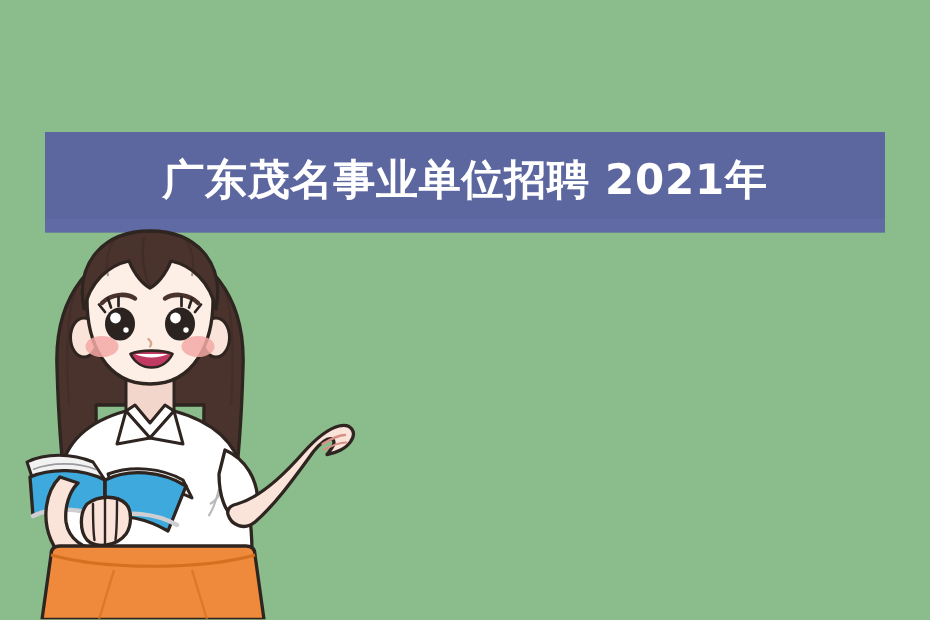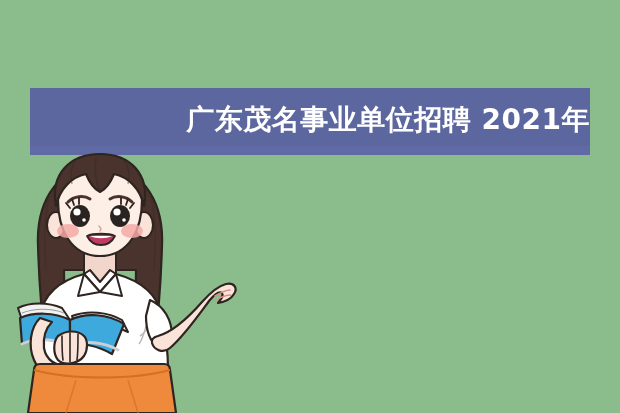--- a/index.html
+++ b/index.html
@@ -25,21 +25,21 @@
   #title-banner {
     position: absolute;
     left: 30px;
     top: 88px;
     width: 560px;
     height: 67px;
     background: #5c669f;
     box-sizing: border-box;
     display: flex;
     align-items: center;
-    justify-content: flex-end;
+    justify-content: center;
     overflow: hidden;
   }
   #title-banner::after {
     content: "";
     position: absolute;
     left: 0;
     right: 0;
     bottom: 0;
     height: 9px;
     background: #606aa4;

